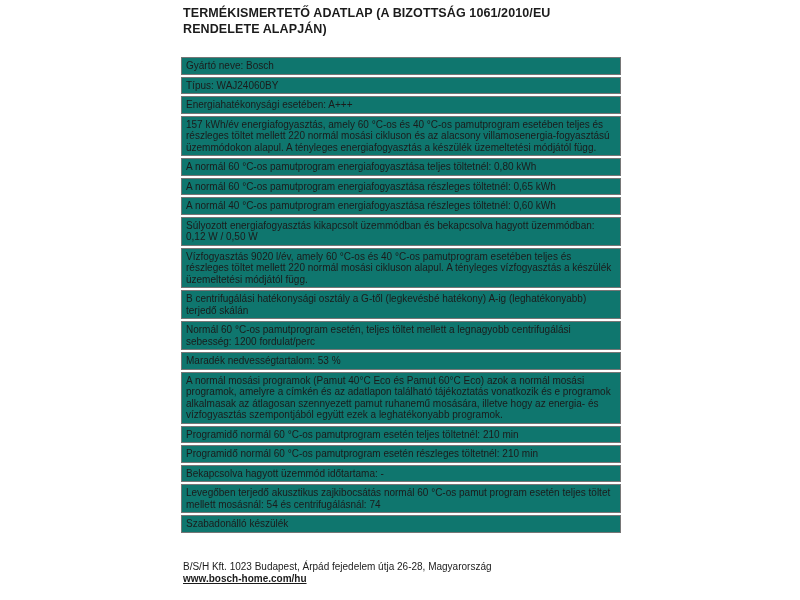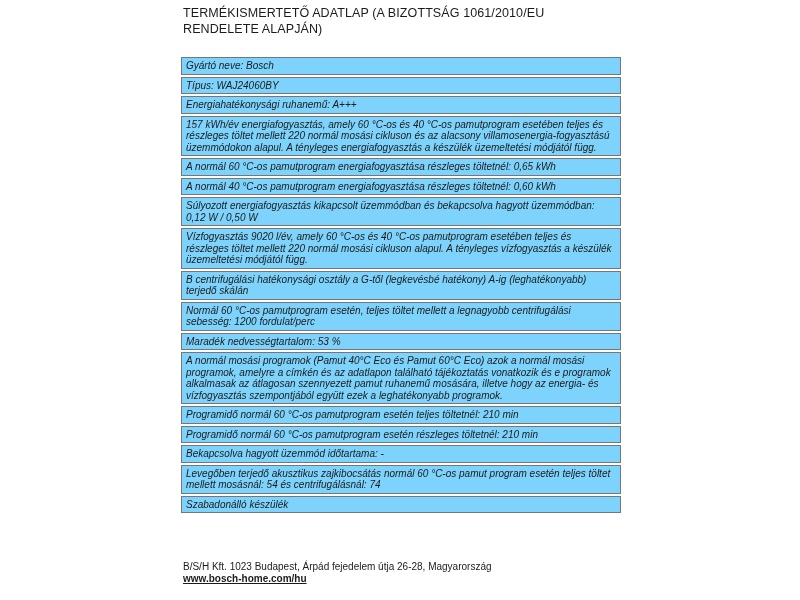--- a/index.html
+++ b/index.html
@@ -16,39 +16,38 @@
     color: #1b1b1b;
   }
   .page {
     position: absolute;
     left: 181px;
     top: 5px;
     width: 440px;
   }
   .title {
     font-size: 12.5px;
-    font-weight: normal;
+    font-weight: bold;
     line-height: 16px;
     color: #1b1b1b;
     margin: 0 0 0 2px;
     letter-spacing: 0.1px;
   }
   .spec-table {
     margin-top: 20px;
   }
   .row {
     box-sizing: border-box;
     width: 440px;
     border: 1px solid #767676;
     padding: 2px 4px 2px 4px;
     margin-bottom: 2px;
     font-size: 10px;
     line-height: 11.5px;
-    background: #7dd3fc;
-    font-style: italic;
+    background: #0f766e;
   }
   .footer {
     position: absolute;
     left: 183px;
     top: 561px;
     width: 440px;
     font-size: 10px;
     line-height: 12px;
   }
   .footer .date {
@@ -65,22 +64,23 @@
 </head>
 <body>
 
 <div class="page">
 
   <h1 class="title">TERMÉKISMERTETŐ ADATLAP (A BIZOTTSÁG 1061/2010/EU RENDELETE ALAPJÁN)</h1>
 
   <div class="spec-table">
     <div class="row">Gyártó neve: Bosch</div>
     <div class="row">Típus: WAJ24060BY</div>
-    <div class="row">Energiahatékonysági ruhanemű: A+++</div>
+    <div class="row">Energiahatékonysági esetében: A+++</div>
     <div class="row">157 kWh/év energiafogyasztás, amely 60 °C-os és 40 °C-os pamutprogram esetében teljes és részleges töltet mellett 220 normál mosási cikluson és az alacsony villamosenergia-fogyasztású üzemmódokon alapul. A tényleges energiafogyasztás a készülék üzemeltetési módjától függ.</div>
+    <div class="row">A normál 60 °C-os pamutprogram energiafogyasztása teljes töltetnél: 0,80 kWh</div>
     <div class="row">A normál 60 °C-os pamutprogram energiafogyasztása részleges töltetnél: 0,65 kWh</div>
     <div class="row">A normál 40 °C-os pamutprogram energiafogyasztása részleges töltetnél: 0,60 kWh</div>
     <div class="row">Súlyozott energiafogyasztás kikapcsolt üzemmódban és bekapcsolva hagyott üzemmódban: 0,12 W / 0,50 W</div>
     <div class="row">Vízfogyasztás 9020 l/év, amely 60 °C-os és 40 °C-os pamutprogram esetében teljes és részleges töltet mellett 220 normál mosási cikluson alapul. A tényleges vízfogyasztás a készülék üzemeltetési módjától függ.</div>
     <div class="row">B centrifugálási hatékonysági osztály a G-től (legkevésbé hatékony) A-ig (leghatékonyabb) terjedő skálán</div>
     <div class="row">Normál 60 °C-os pamutprogram esetén, teljes töltet mellett a legnagyobb centrifugálási sebesség: 1200 fordulat/perc</div>
     <div class="row">Maradék nedvességtartalom: 53 %</div>
     <div class="row">A normál mosási programok (Pamut 40°C Eco és Pamut 60°C Eco) azok a normál mosási programok, amelyre a címkén és az adatlapon található tájékoztatás vonatkozik és e programok alkalmasak az átlagosan szennyezett pamut ruhanemű mosására, illetve hogy az energia- és vízfogyasztás szempontjából együtt ezek a leghatékonyabb programok.</div>
     <div class="row">Programidő normál 60 °C-os pamutprogram esetén teljes töltetnél: 210 min</div>
     <div class="row">Programidő normál 60 °C-os pamutprogram esetén részleges töltetnél: 210 min</div>

